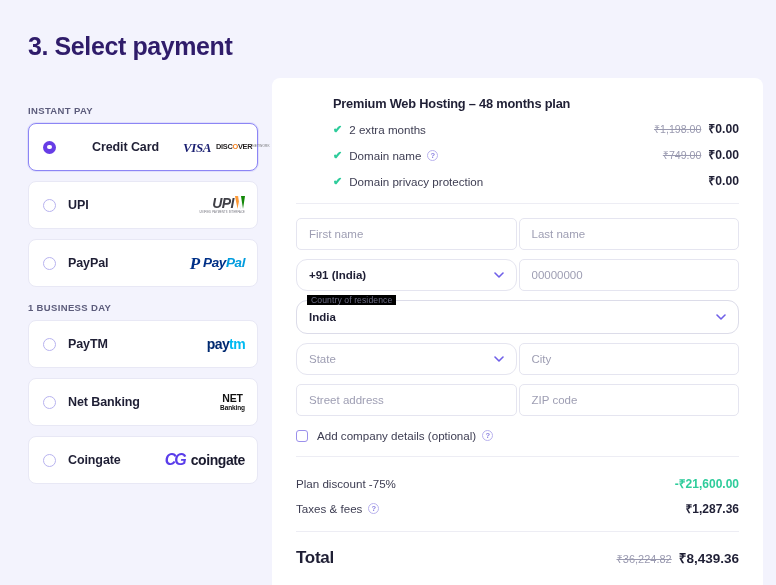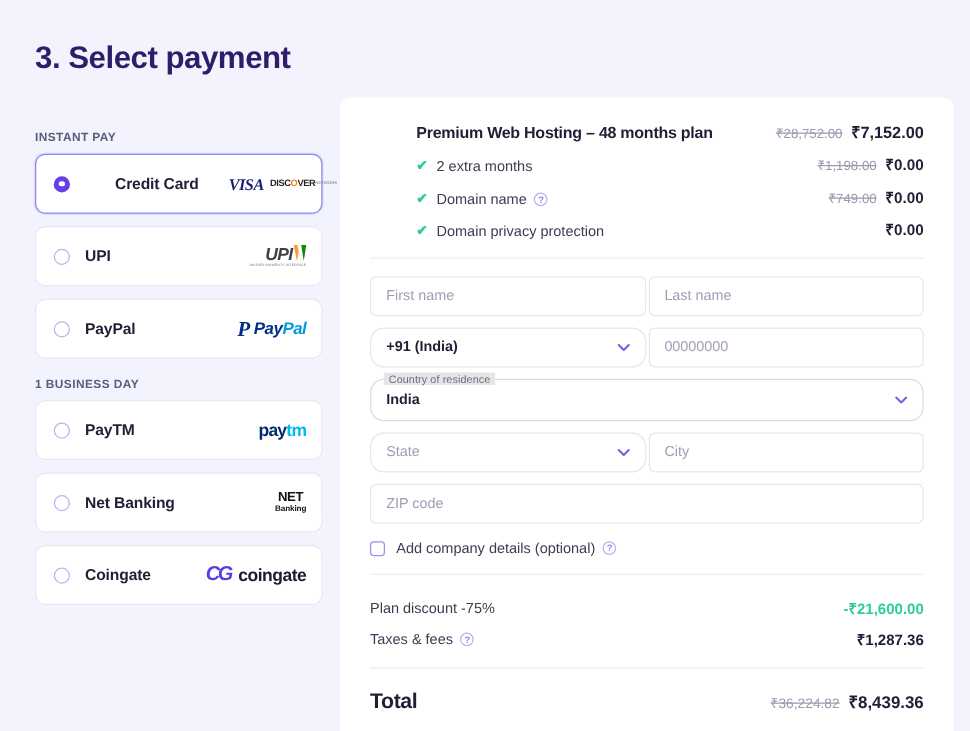--- a/index.html
+++ b/index.html
@@ -194,21 +194,21 @@
   .chev {
     margin-left: auto; color: #6f5fe8; font-size: 9px; line-height: 1;
   }
   .field.select { cursor: pointer; border-radius: 11px; }
   .field.floating {
     height: 34px;
     border-color: #dcdce9;
   }
   .float-label {
     position: absolute; top: -6px; left: 10px;
-    background: #e5e5e5; padding: 0 4px;
+    background: #000000; padding: 0 4px;
     font-size: 8.6px; color: #6b6b85; letter-spacing: 0.1px;
   }
 
   .checkline {
     display: flex; align-items: center; margin-top: 13px;
   }
   .cbox {
     width: 12px; height: 12px; border: 1.4px solid #9b90ec;
     border-radius: 3px; background: #fff; flex: 0 0 auto; cursor: pointer;
   }
@@ -314,24 +314,20 @@
           <span class="cg-text">coingate</span>
         </span>
       </span>
     </div>
   </div>
 
   <div class="summary-card">
 
     <div class="sum-row">
       <span class="sum-title">Premium Web Hosting – 48 months plan</span>
-      <span class="prices">
-        <span class="old">₹28,752.00</span>
-        <span class="new head">₹7,152.00</span>
-      </span>
     </div>
 
     <div class="sum-row">
       <span class="sum-item">
         <span class="check">✔</span>
         <span>2 extra months</span>
       </span>
       <span class="prices">
         <span class="old">₹1,198.00</span>
         <span class="new">₹0.00</span>
@@ -408,20 +404,23 @@
               </svg>
           </span>
         </div>
         <div class="field">
           <span class="ph">City</span>
         </div>
       </div>
 
       <div class="frow">
         <div class="field">
+          <span class="ph">Street address</span>
+        </div>
+        <div class="field">
           <span class="ph">ZIP code</span>
         </div>
       </div>
 
       <div class="checkline">
         <span class="cbox"></span>
         <span class="cbox-label">Add company details (optional)</span>
         <span class="qmark">?</span>
       </div>
     </div>

